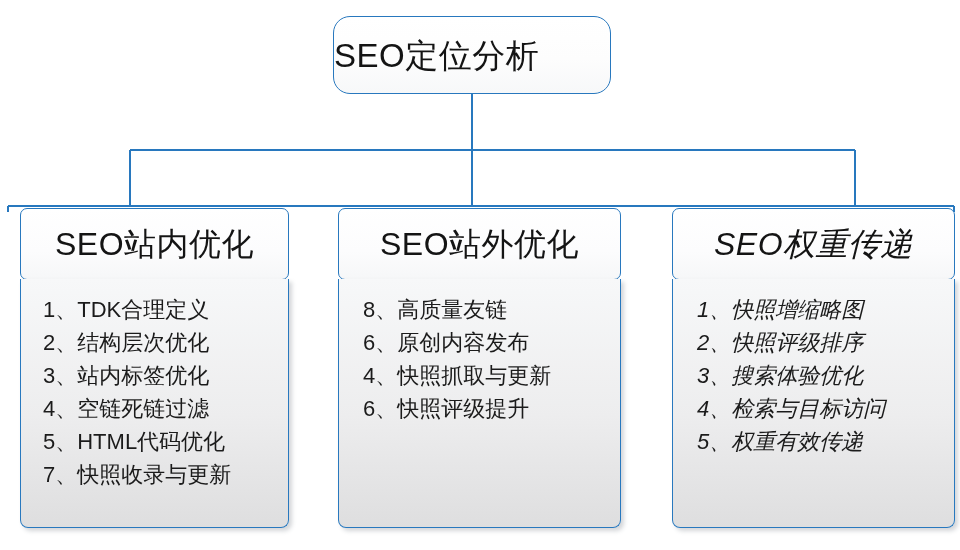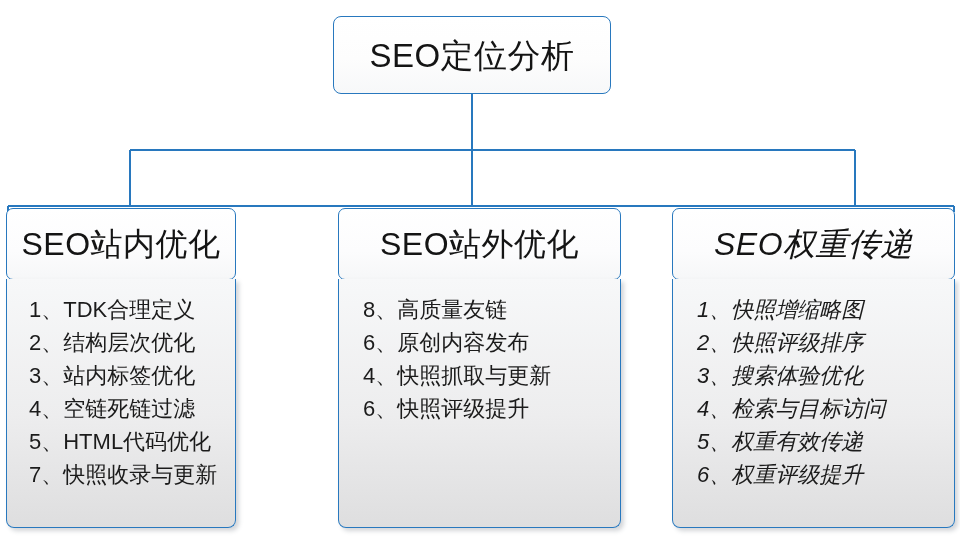--- a/index.html
+++ b/index.html
@@ -30,25 +30,25 @@
   }
   
   .root-box {
     position: absolute;
     left: 333px;
     top: 16px;
     width: 278px;
     height: 78px;
     box-sizing: border-box;
     border: 1.6px solid #2878be;
-    border-radius: 8px;
+    border-radius: 17px;
     background: linear-gradient(180deg, #ffffff 0%, #fdfdfd 55%, #f7f8f9 100%);
     display: flex;
     align-items: center;
-    justify-content: center;
+    justify-content: flex-start;
   }
   .root-box .title {
     font-size: 33px;
     color: #141414;
     letter-spacing: 0.5px;
     line-height: 1;
     white-space: nowrap;
   }
   
   .column {
@@ -91,21 +91,21 @@
     padding: 0;
   }
   .item-list li {
     font-size: 22px;
     color: #1b1b1b;
     line-height: 33px;
     white-space: nowrap;
     padding-left: 22px;
   }
   
-  #col-0 { left: 6px;   width: 230px; }
+  #col-0 { left: 20px;   width: 269px; }
   #col-1 { left: 330px; width: 283px; padding-left: 8px; }
   #col-2 { left: 672px; width: 283px; font-style: italic; }
   #col-1 .item-list li { padding-left: 24px; }
   #col-2 .item-list li { padding-left: 24px; }
 </style>
 </head>
 <body>
 
 <div id="diagram">
 
@@ -162,18 +162,17 @@
     <div class="col-header">
       <span class="title">SEO权重传递</span>
     </div>
     <div class="col-body">
       <ul class="item-list">
         <li>1、快照增缩略图</li>
         <li>2、快照评级排序</li>
         <li>3、搜索体验优化</li>
         <li>4、检索与目标访问</li>
         <li>5、权重有效传递</li>
-        <li>6、权重评级提升</li>
       </ul>
     </div>
   </div>
 
 </div>
 
 </body></html>

